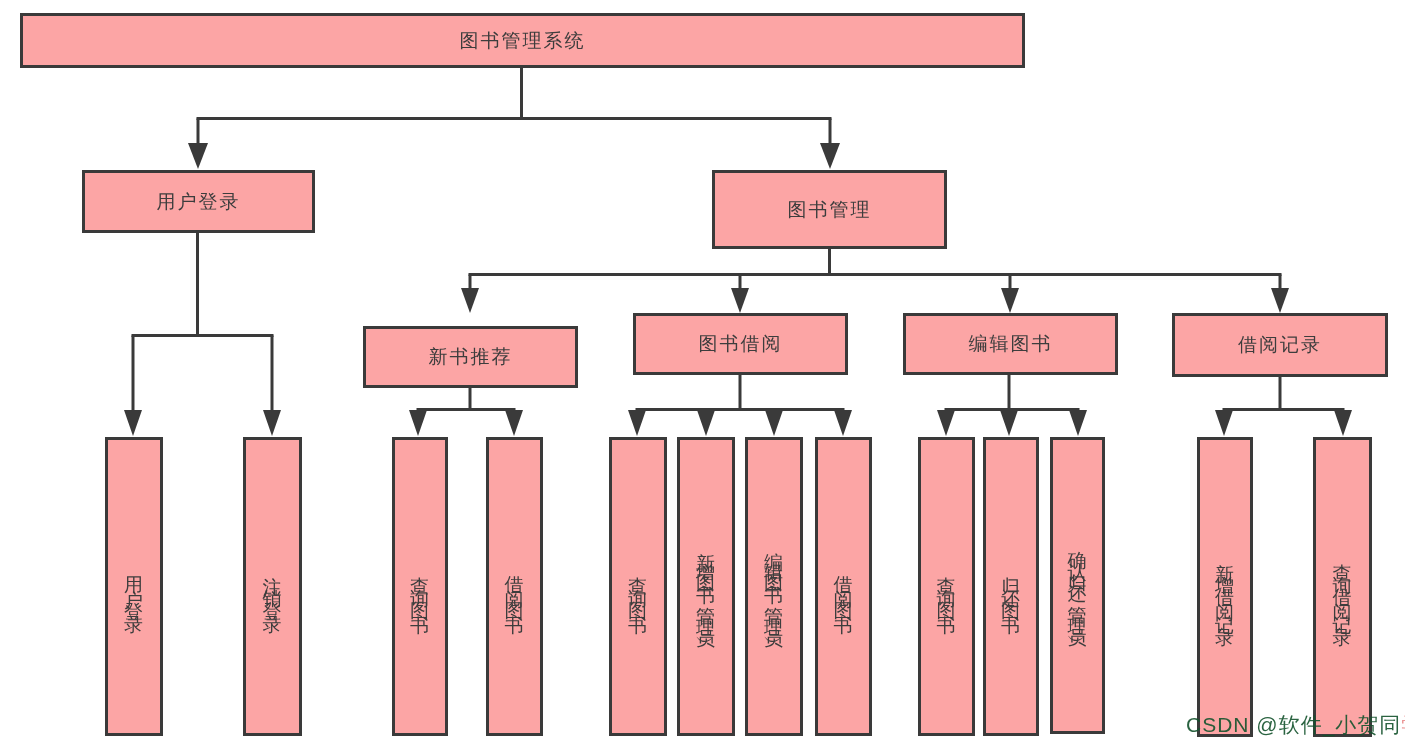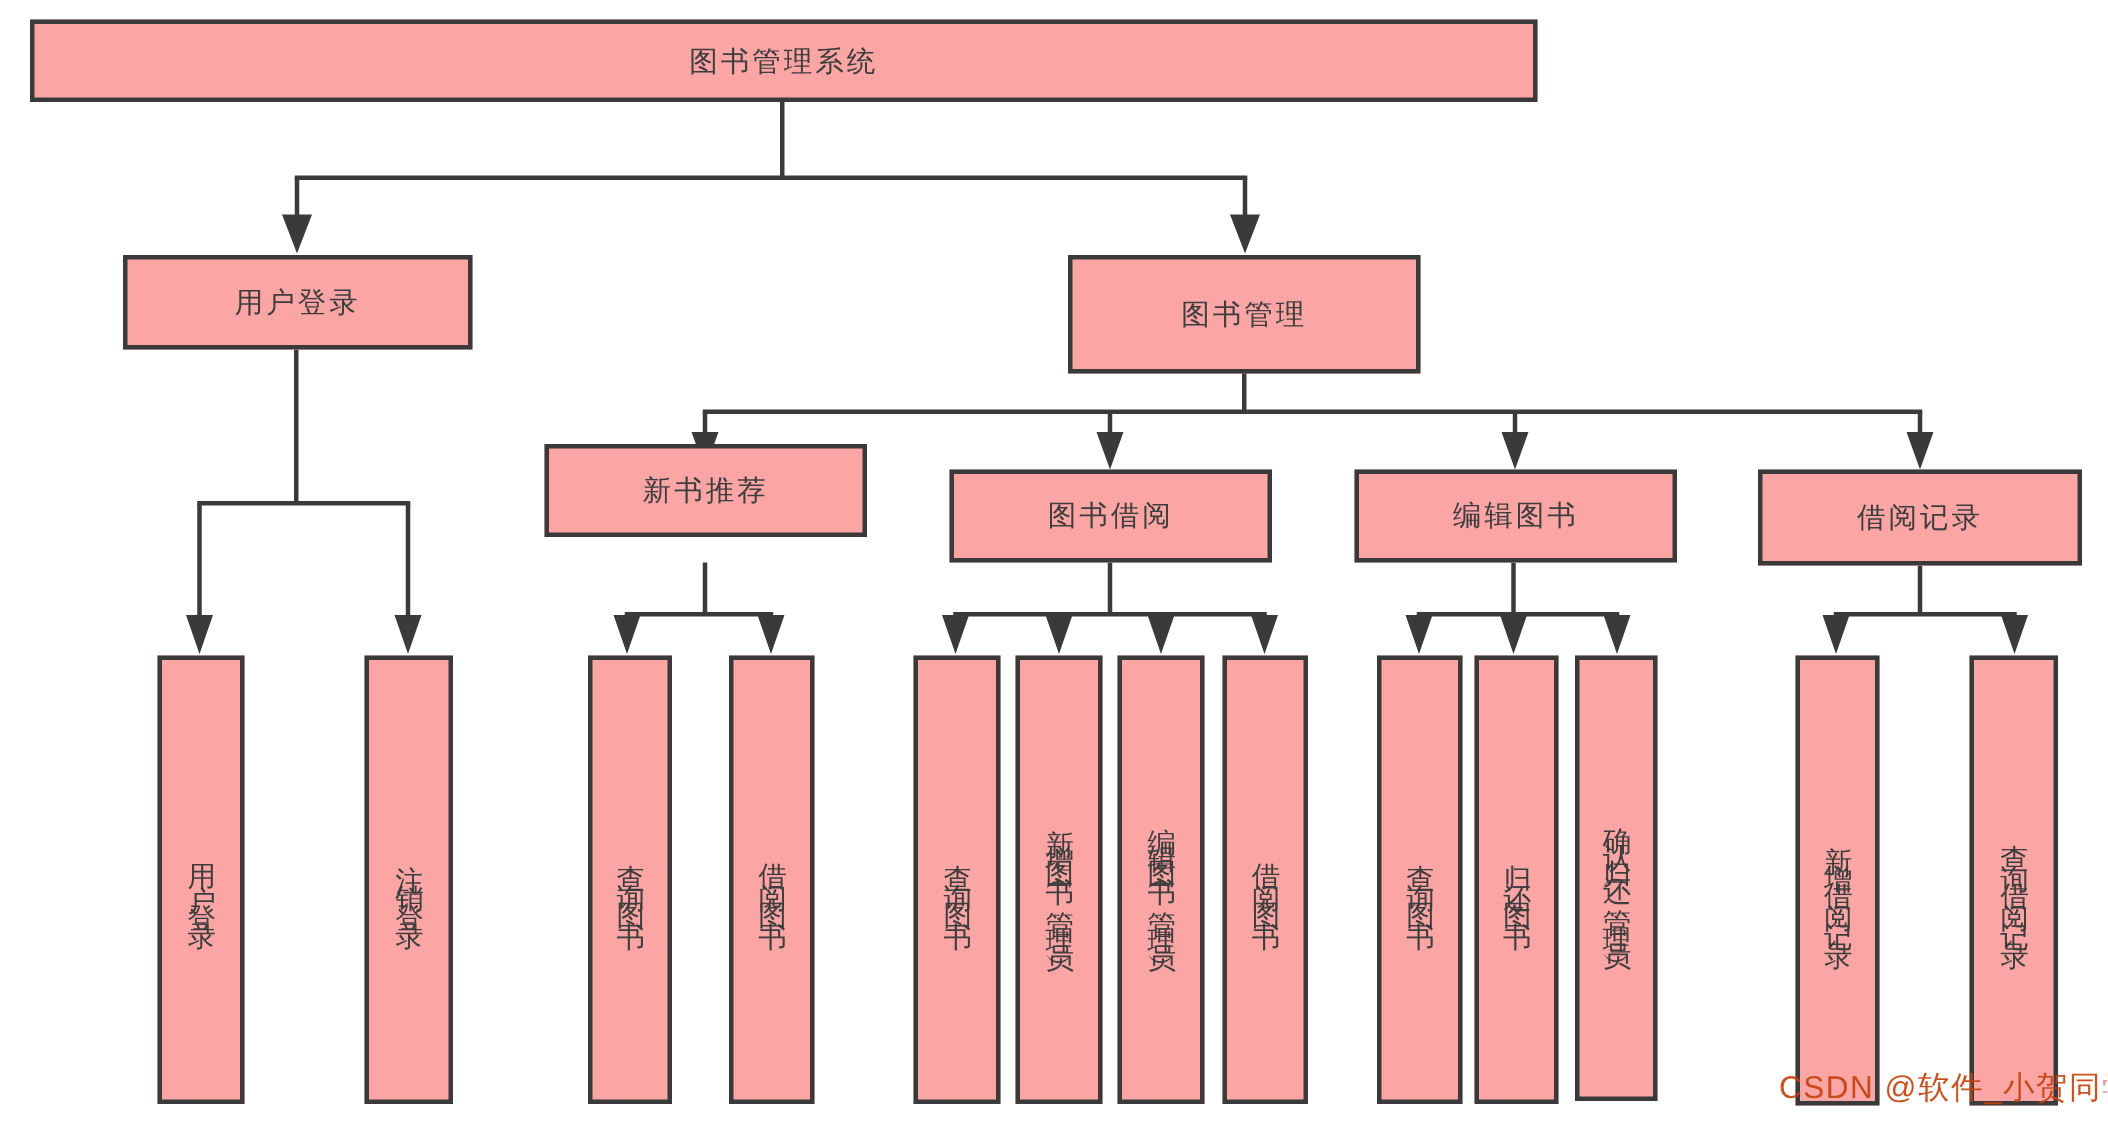--- a/index.html
+++ b/index.html
@@ -16,21 +16,21 @@
   .leaf{align-items:center;justify-content:center;}
   .leaf .vtext{
     writing-mode:vertical-rl;text-orientation:mixed;
     font-size:19px;letter-spacing:13px;line-height:1;color:#3d3d3d;
   }
   .leaf.dense .vtext{letter-spacing:11px;}
   #watermark{
     position:absolute;left:1186px;top:711px;z-index:10;
     font-size:21px;letter-spacing:1px;opacity:.9;white-space:nowrap;
   }
-  #watermark .wm-gray{color:#c2410c;}
+  #watermark .wm-gray{color:#14532d;}
   #watermark .wm-red{color:#e98b8b;}
 </style>
 </head>
 <body>
 
 <div id="canvas">
 
   <svg class="wires" width="1405" height="747" viewBox="0 0 1405 747">
     <g stroke="#3a3a3a" stroke-width="3" fill="none">
 
@@ -94,21 +94,21 @@
     <span>图书管理系统</span>
   </div>
 
   <div class="box" style="left:82px;top:170px;width:233px;height:63px;">
     <span>用户登录</span>
   </div>
   <div class="box" style="left:712px;top:170px;width:235px;height:79px;">
     <span>图书管理</span>
   </div>
 
-  <div class="box" style="left:363px;top:296px;width:215px;height:62px;">
+  <div class="box" style="left:363px;top:326px;width:215px;height:62px;">
     <span>新书推荐</span>
   </div>
   <div class="box" style="left:633px;top:313px;width:215px;height:62px;">
     <span>图书借阅</span>
   </div>
   <div class="box" style="left:903px;top:313px;width:215px;height:62px;">
     <span>编辑图书</span>
   </div>
   <div class="box" style="left:1172px;top:313px;width:216px;height:64px;">
     <span>借阅记录</span>

